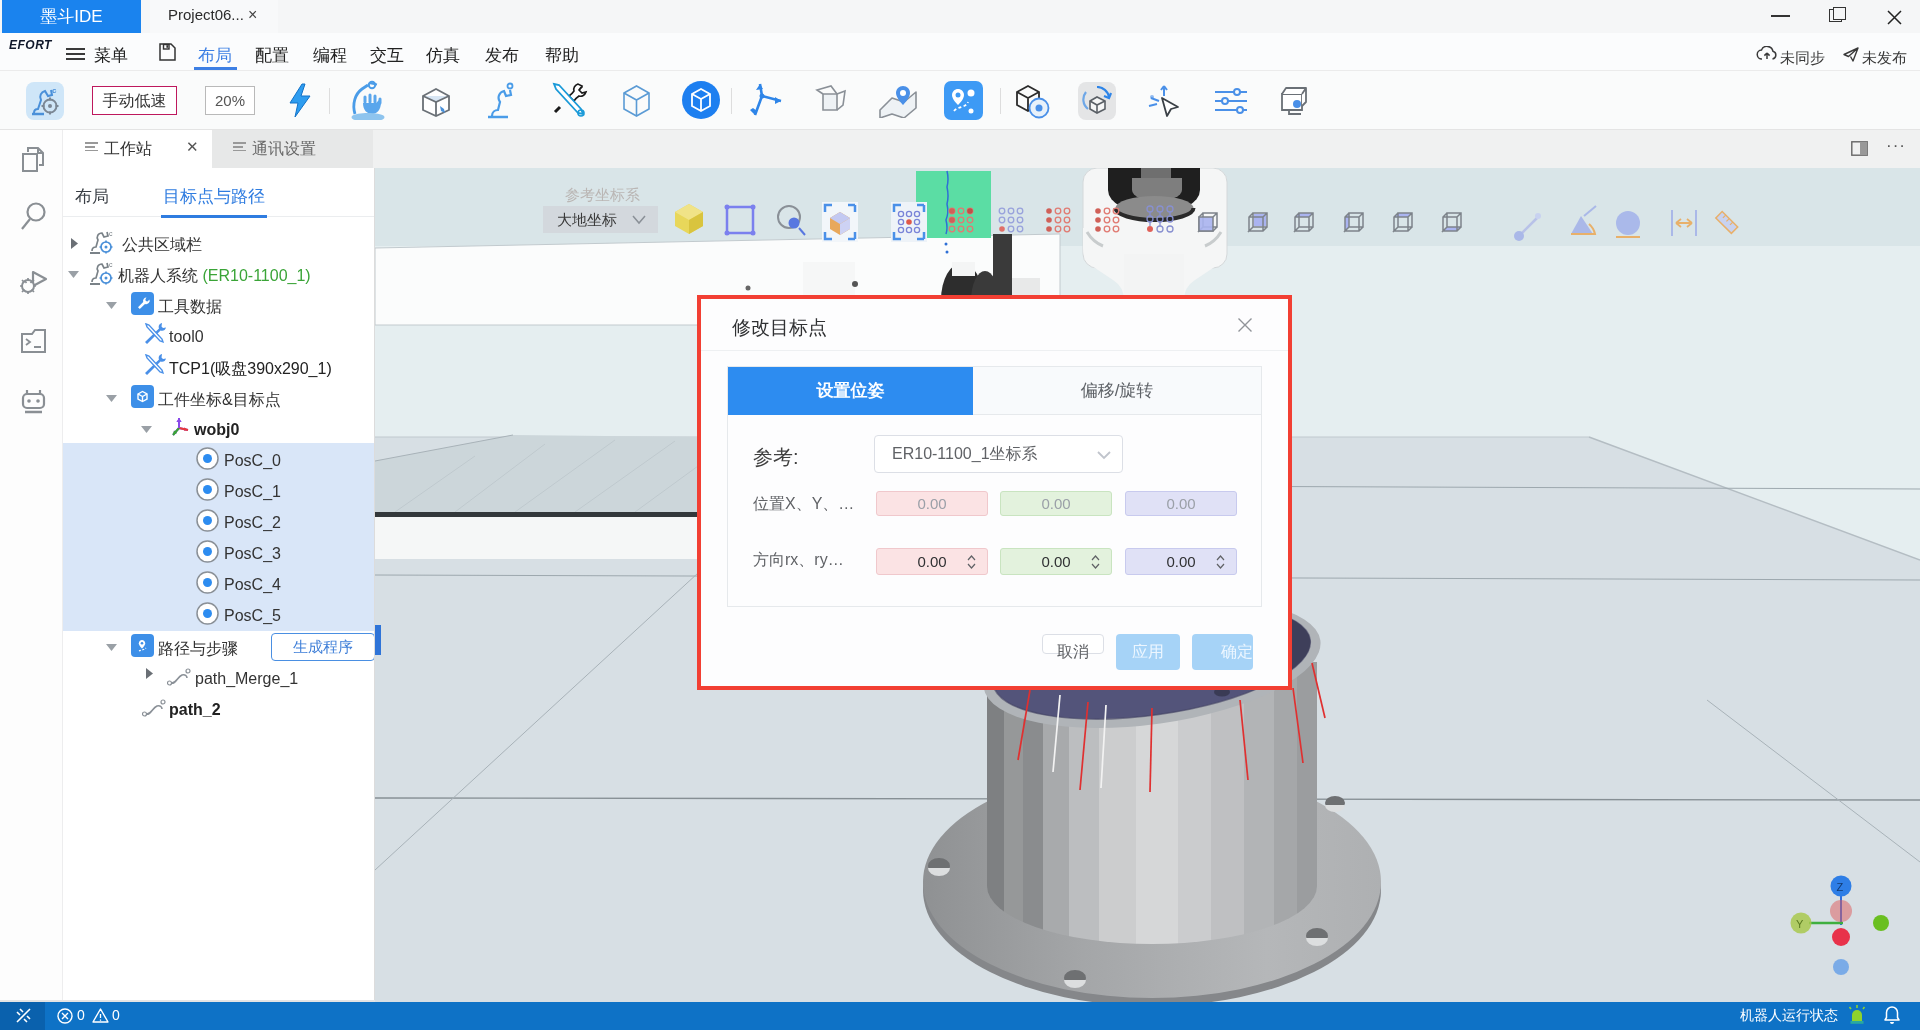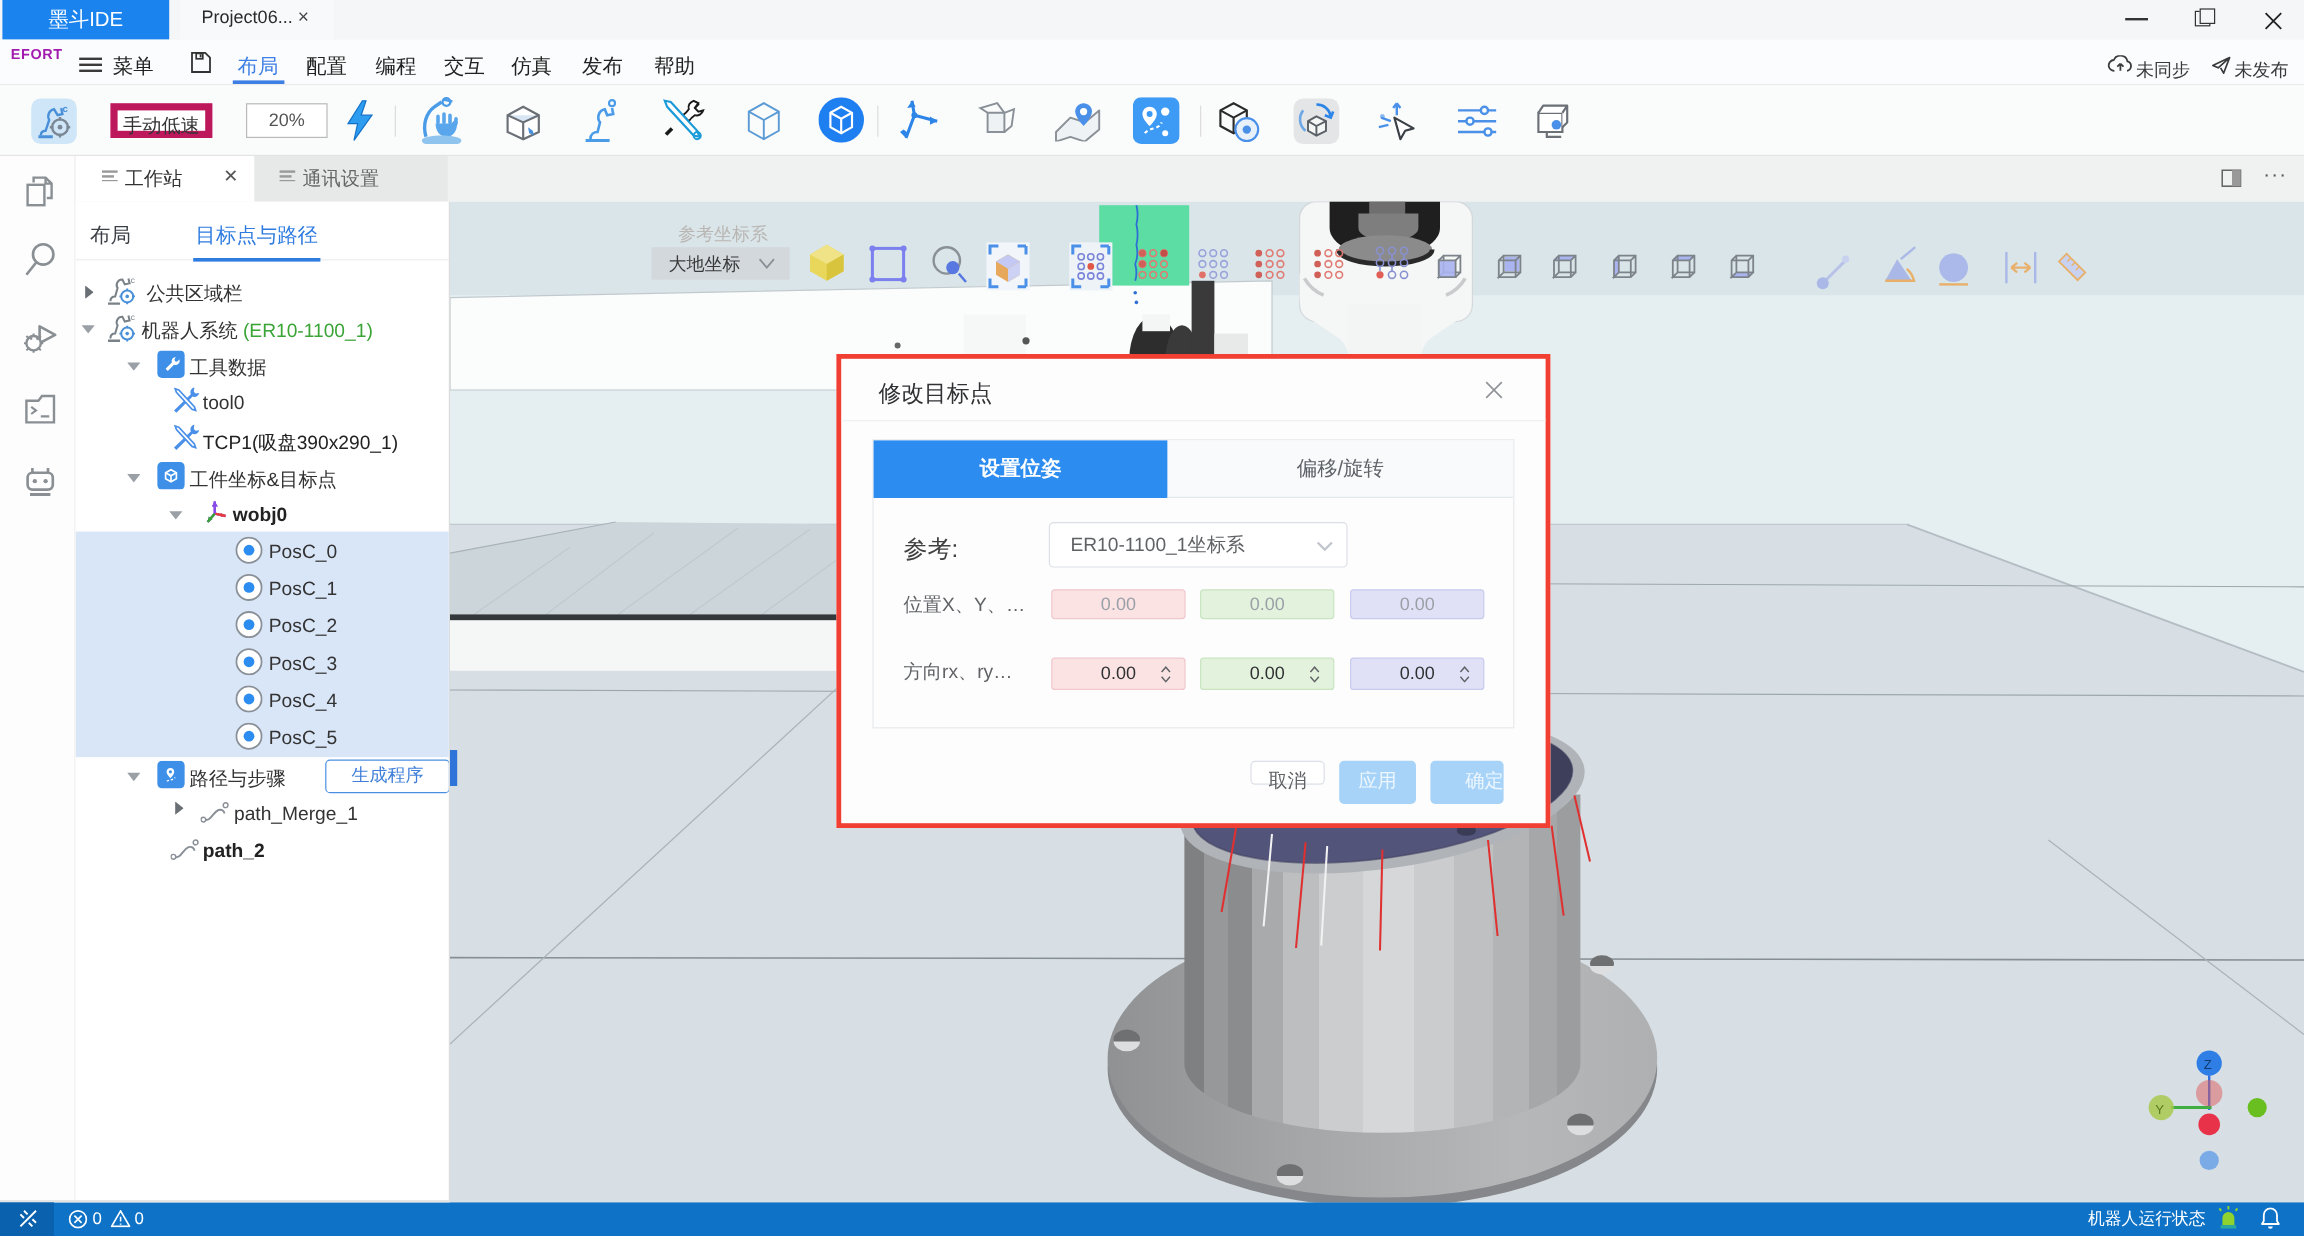--- a/index.html
+++ b/index.html
@@ -15,21 +15,21 @@
 <div class="ab" style="left:150px;top:0;width:128px;height:33px;background:#f8f9fa"></div>
 <div class="ab" style="left:168px;top:6px;font-size:15px;color:#2b2b2b">Project06... <span style="font-size:16px;color:#444">×</span></div>
 <div class="ab" style="left:1771px;top:15px;width:19px;height:2px;background:#333"></div>
 <div class="ab" style="left:1829px;top:9px;width:13px;height:13px;border:1.5px solid #333;background:#f5f6f7"></div>
 <div class="ab" style="left:1833px;top:7px;width:13px;height:13px;border:1.5px solid #333;background:#f5f6f7"></div>
 <svg class="ab" style="left:1887px;top:10px" width="15" height="15" viewBox="0 0 15 15">
     <path d="M1 1L14 14M14 1L1 14" stroke="#222" stroke-width="1.5"></path>
   </svg>
 
 <div class="ab" id="menubar" style="left:0;top:33px;width:1920px;height:38px;background:#fbfcfd;border-bottom:1px solid #ebebeb"></div>
-<div class="ab" style="left:9px;top:38px;color:#a21caf;font-size:12px;font-weight:bold;letter-spacing:0.5px">EFORT</div>
+<div class="ab" style="left:9px;top:38px;color:#0f172a;font-size:12px;font-weight:bold;font-style:italic;letter-spacing:0.5px">EFORT</div>
 <div class="ab" style="left:66px;top:47px;width:19px;height:14px">
 <div style="height:2px;background:#3a3a3a;margin:1px 0 3px"></div>
     <div style="height:2px;background:#3a3a3a;margin-bottom:3px"></div>
     <div style="height:2px;background:#3a3a3a"></div>
   </div>
 <div class="ab" style="left:94px;top:44px;font-size:17px;color:#222">菜单</div>
 <svg class="ab" style="left:157px;top:42px" width="20" height="20" viewBox="0 0 20 20">
     <path d="M3 2h11l4 4v12H3z" fill="none" stroke="#333" stroke-width="1.5"></path>
     <rect x="6.5" y="2.5" width="5.5" height="4.5" fill="none" stroke="#333" stroke-width="1.4"></rect>
     <rect x="9.4" y="3.2" width="1.6" height="2.6" fill="#333"></rect>
@@ -55,22 +55,22 @@
 <div class="ab" id="toolbar" style="left:0;top:71px;width:1920px;height:59px;background:#fafbfb;border-bottom:1px solid #e4e4e4"></div>
 <div class="ab" style="left:26px;top:82px;width:38px;height:38px;background:#cfe6f8;border-radius:8px"></div>
 <svg class="ab" style="left:30px;top:85px" width="31" height="32" viewBox="0 0 31 32">
     <path d="M4 28c0-3 2-4 4-4l3-9c-2-4 0-8 4-9l3 5 4-1-1-5" fill="none" stroke="#4a90d9" stroke-width="2"></path>
     <circle cx="20" cy="21" r="6.5" fill="#cfe6f8" stroke="#7b8794" stroke-width="2"></circle>
     <circle cx="20" cy="21" r="2" fill="#7b8794"></circle>
     <path d="M20 12.5v3M20 26.5v3M11.5 21h3M25.5 21h3" stroke="#7b8794" stroke-width="2"></path>
     <text x="22" y="8" font-size="8" fill="#4a90d9" font-weight="bold">c</text>
     <path d="M2 29h12" stroke="#4a90d9" stroke-width="2.5"></path>
   </svg>
-<div class="ab" style="left:92px;top:86px;width:85px;height:29px;border:6px solid #be185d;background:#fff;font-size:16px;color:#333;text-align:center;line-height:27px">手动低速</div>
-<div class="ab" style="left:205px;top:86px;width:68px;height:29px;border:1px solid #b9b9b9;background:#fff;font-size:15px;color:#555;text-align:center;line-height:27px">20%</div>
+<div class="ab" style="left:92px;top:86px;width:85px;height:29px;border:1px solid #be185d;background:#fff;font-size:16px;color:#333;text-align:center;line-height:27px">手动低速</div>
+<div class="ab" style="left:205px;top:86px;width:50px;height:29px;border:1px solid #b9b9b9;background:#fff;font-size:15px;color:#555;text-align:center;line-height:27px">20%</div>
 <svg class="ab" style="left:287px;top:83px" width="26" height="36" viewBox="0 0 26 36">
     <path d="M15 1L3 20h8l-3 14L23 13h-9l4-12z" fill="#2e9df0" stroke="#1272c8" stroke-width="1"></path>
   </svg>
 <div class="ab" style="left:329px;top:88px;width:1px;height:26px;background:#ddd"></div>
 <svg class="ab" style="left:348px;top:80px" width="40" height="42" viewBox="0 0 40 42">
     <path d="M7 34c-3-10 0-20 7-25l6-4" fill="none" stroke="#4a9ce8" stroke-width="2.8"></path>
     <circle cx="24" cy="5" r="3.2" fill="none" stroke="#4a9ce8" stroke-width="2"></circle>
     <path d="M21 3l8 1.5" stroke="#4a9ce8" stroke-width="2"></path>
     <path d="M17 22v-5m5 5v-7m5 7v-6m5 7v-4" fill="none" stroke="#5aa6ec" stroke-width="3" stroke-linecap="round"></path>
     <path d="M15 23c0 7 4 11 9 11s9-4 9-12l-2-2-3 3h-10z" fill="#5aa6ec"></path>

